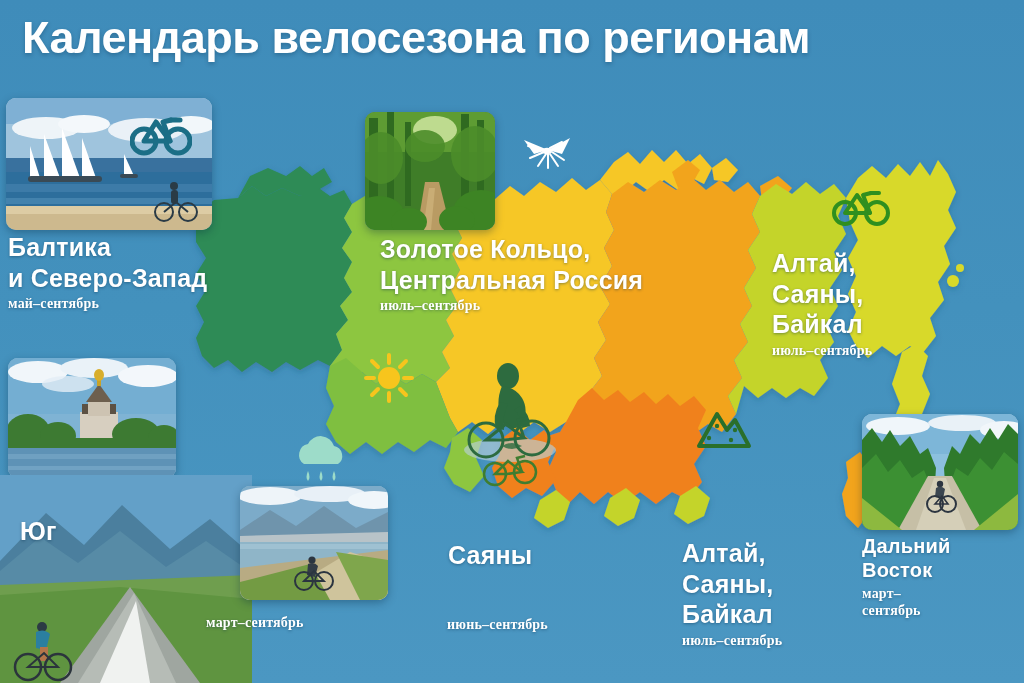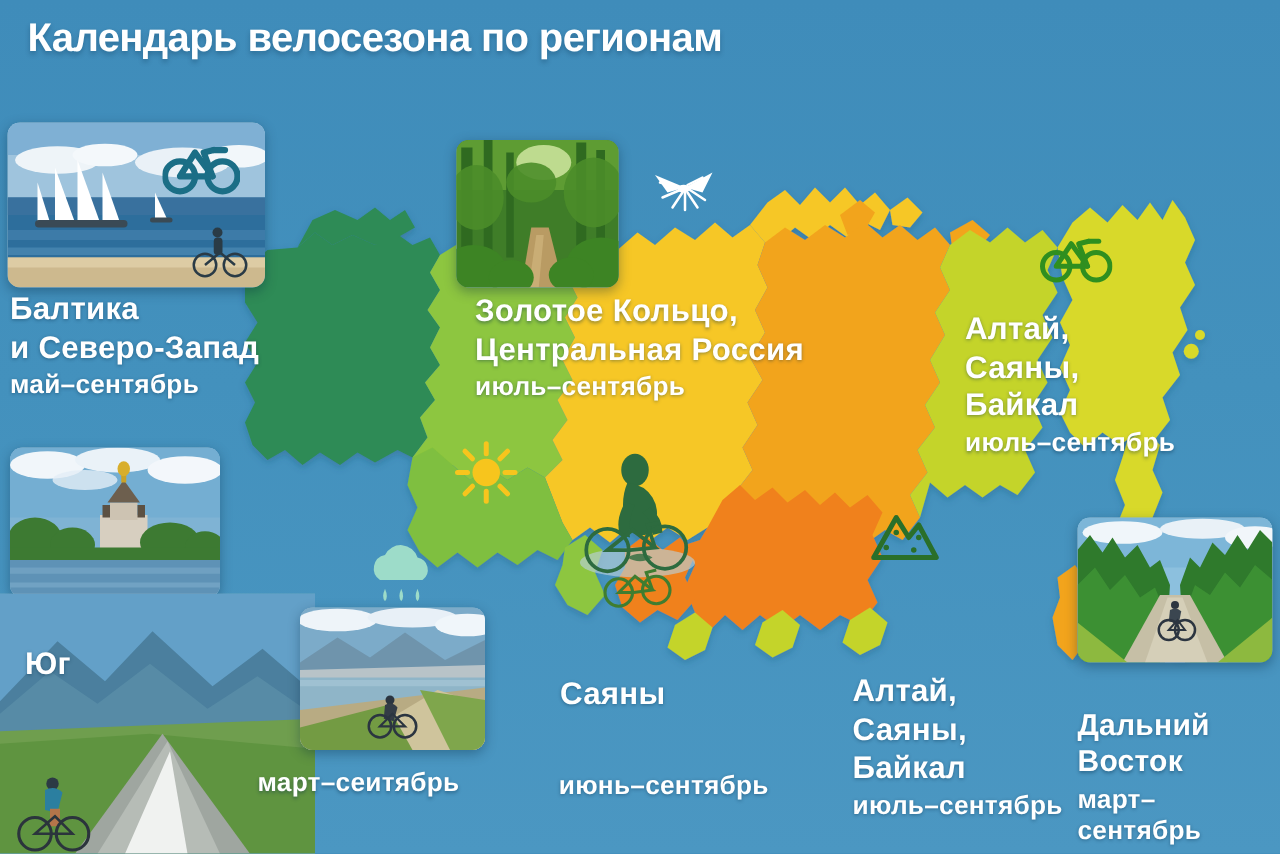--- a/index.html
+++ b/index.html
@@ -12,42 +12,42 @@
   #infographic{
     position:absolute;inset:0;
     width:1024px;height:683px;
     background:linear-gradient(180deg,#3f8cba 0%,#4391bd 45%,#4b97c2 100%);
     overflow:hidden;
   }
 
   
   .title{
     position:absolute;left:22px;top:14px;width:980px;
-    font-size:32px;font-weight:700;color:#ffffff;
+    font-size:45px;font-weight:700;color:#ffffff;
     letter-spacing:-0.5px;line-height:1.05;
     text-shadow:0 2px 4px rgba(0,40,70,.30);
     white-space:nowrap;
   }
 
   
   .map-layer{position:absolute;left:0;top:0;width:1024px;height:683px;}
 
   
   .photo{
     position:absolute;border-radius:10px;overflow:hidden;
     box-shadow:0 3px 9px rgba(0,35,60,.34);
     background:#8fb8cf;
   }
   .photo .sky{position:absolute;left:0;top:0;width:100%;height:100%;}
 
   
   .lbl{position:absolute;color:#ffffff;text-shadow:0 1px 3px rgba(0,40,70,.42);}
   .lbl .name{font-size:25px;font-weight:600;line-height:1.22;white-space:pre-line;letter-spacing:.2px;}
-  .lbl .name.sm{font-size:24px;margin-top:32px;}
-  .lbl .per{font-size:21px;font-weight:600;line-height:1.22;white-space:pre-line;margin-top:2px;letter-spacing:.2px;}
+  .lbl .name.sm{font-size:20px;}
+  .lbl .per{font-size:14px;font-weight:600;line-height:1.22;white-space:pre-line;margin-top:2px;letter-spacing:.2px;font-family:Liberation Serif, serif;}
 
   
   .icon{position:absolute;}
 </style>
 </head>
 <body>
 
 <div id="infographic">
 
   <svg class="map-layer" viewBox="0 0 1024 683" xmlns="http://www.w3.org/2000/svg">

